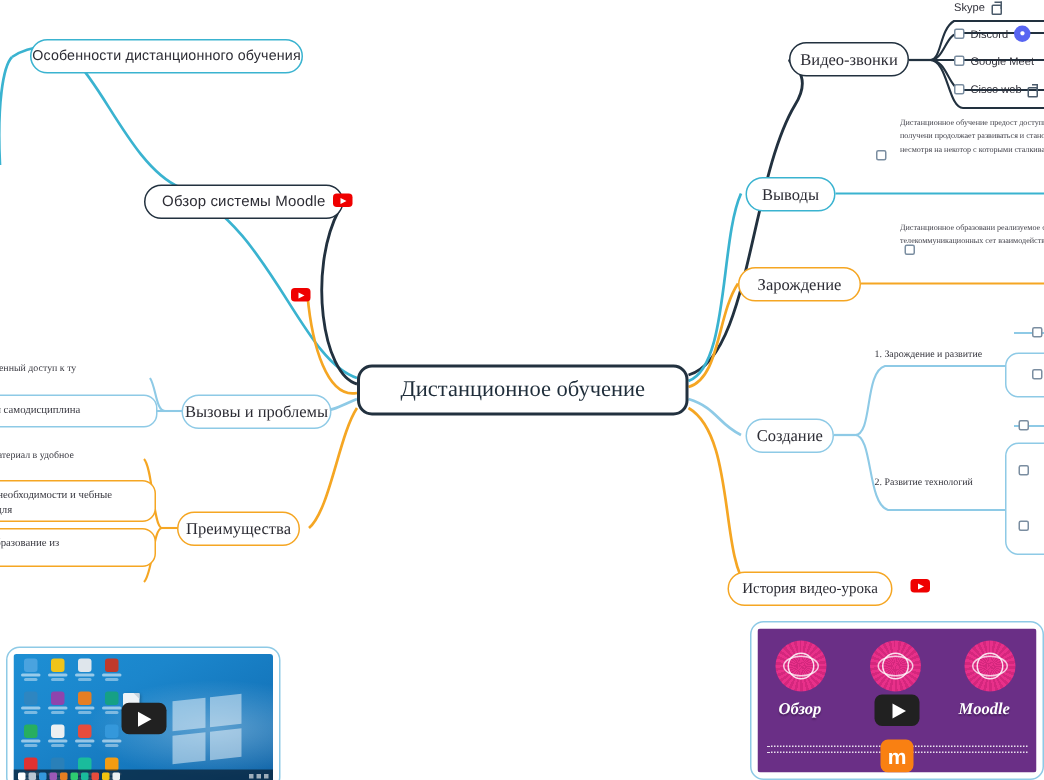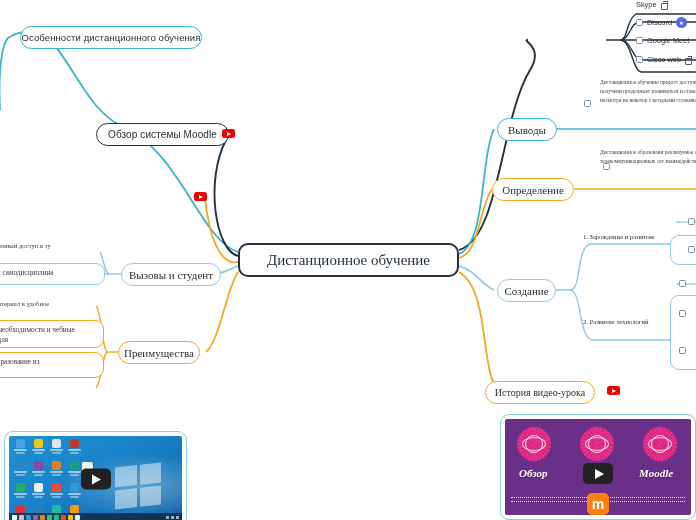--- a/index.html
+++ b/index.html
@@ -295,21 +295,21 @@
   </div>
 
   <div class="node lvl1 navy" style="left:96px; top:123px; width:133px; border-width:1.9px;">
     <span class="sans" style="font-size:10px">Обзор системы Moodle</span>
   </div>
   <div class="ytbadge" style="left:222px; top:129px;"></div>
 
   <div class="ytbadge" style="left:194px; top:192px;"></div>
 
   <div class="node lvl1 lightblue" style="left:121px; top:263px; width:100px;">
-    <span style="font-size:11px">Вызовы и студент</span>
+    <span style="font-size:11px">Вызовы и проблемы</span>
   </div>
 
   <div class="node lvl1 orange" style="left:118px; top:341px; width:82px;">
     <span style="font-size:11px">Преимущества</span>
   </div>
 
   <div class="plaintext" style="left:-14px; top:241px; width:100px;">
     <span>аниченный доступ к ту</span>
   </div>
   <div class="subbox cyanb" style="left:-40px; top:263px; width:145px; height:22px;">
@@ -319,27 +319,30 @@
   <div class="plaintext" style="left:-16px; top:299px; width:100px;">
     <span>ать материал в удобное</span>
   </div>
   <div class="subbox" style="left:-44px; top:320px; width:148px; height:28px;">
     <span>отсутствие необходимости и чебные заведения (для</span>
   </div>
   <div class="subbox" style="left:-44px; top:352px; width:148px; height:26px;">
     <span>получить образование из</span>
   </div>
 
+  <div class="node lvl1 navy" style="left:526px; top:28px; width:80px; border-width:1.9px;">
+    <span style="font-size:11px">Видео-звонки</span>
+  </div>
 
   <div class="node lvl1 cyan" style="left:497px; top:118px; width:60px;">
     <span style="font-size:11px">Выводы</span>
   </div>
 
   <div class="node lvl1 orange" style="left:492px; top:178px; width:82px;">
-    <span style="font-size:11px">Определение</span>
+    <span style="font-size:11px">Зарождение</span>
   </div>
 
   <div class="node lvl1 lightblue" style="left:497px; top:279px; width:59px;">
     <span style="font-size:11px">Создание</span>
   </div>
 
   <div class="node lvl1 orange" style="left:485px; top:381px; width:110px;">
     <span style="font-size:10px">История видео-урока</span>
   </div>
   <div class="ytbadge" style="left:607px; top:386px;"></div>

